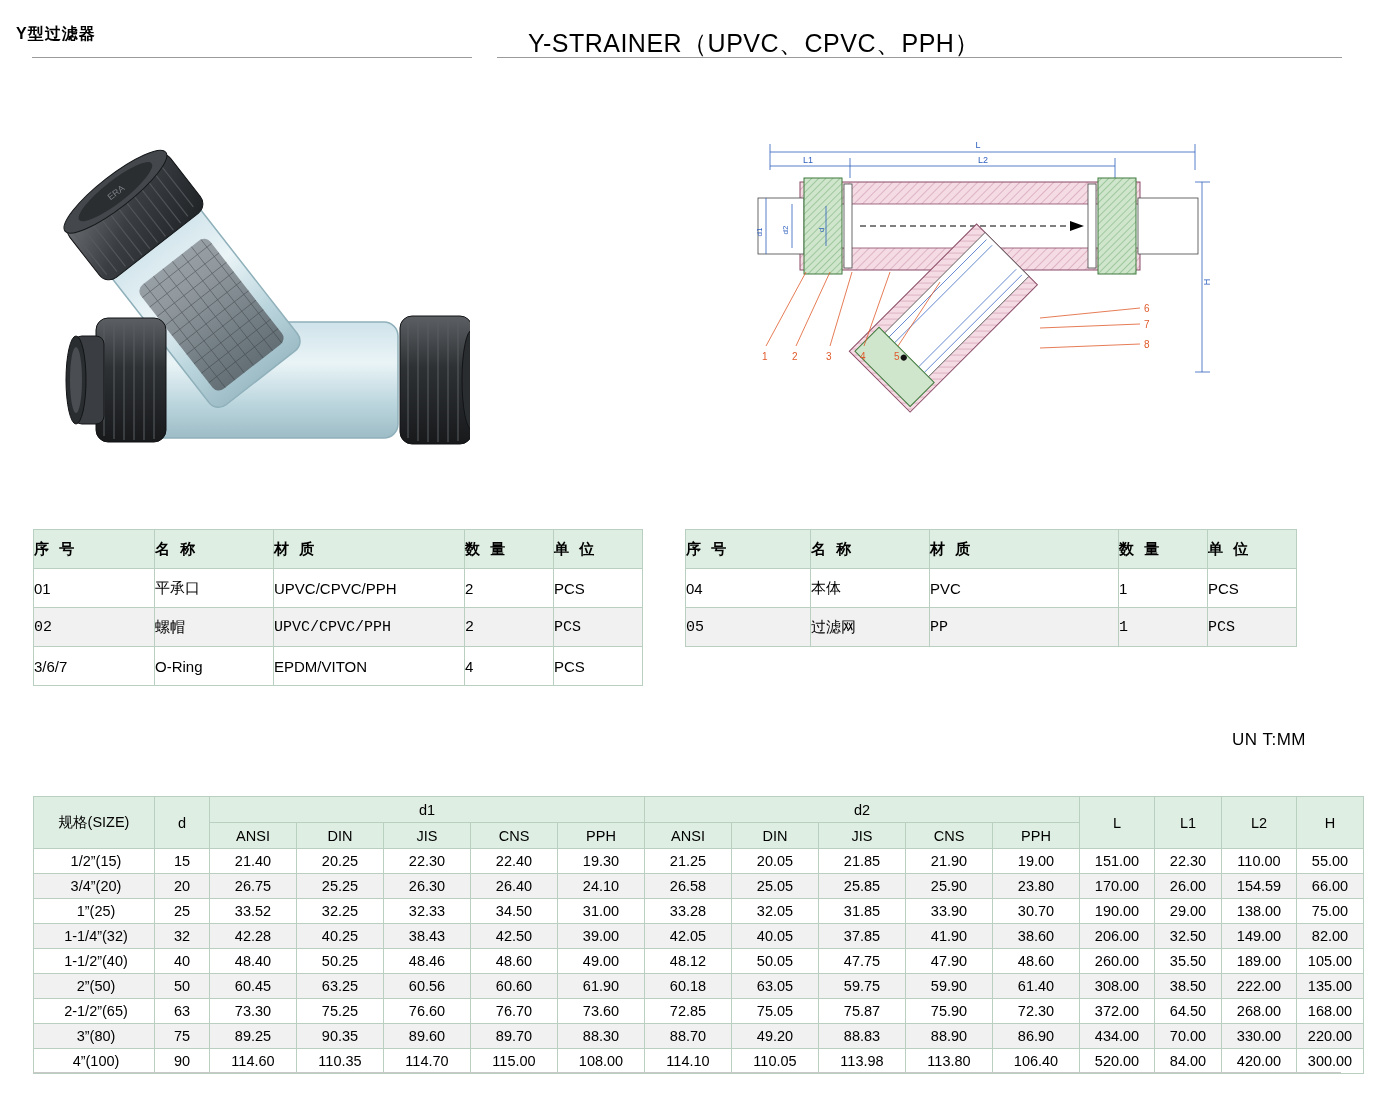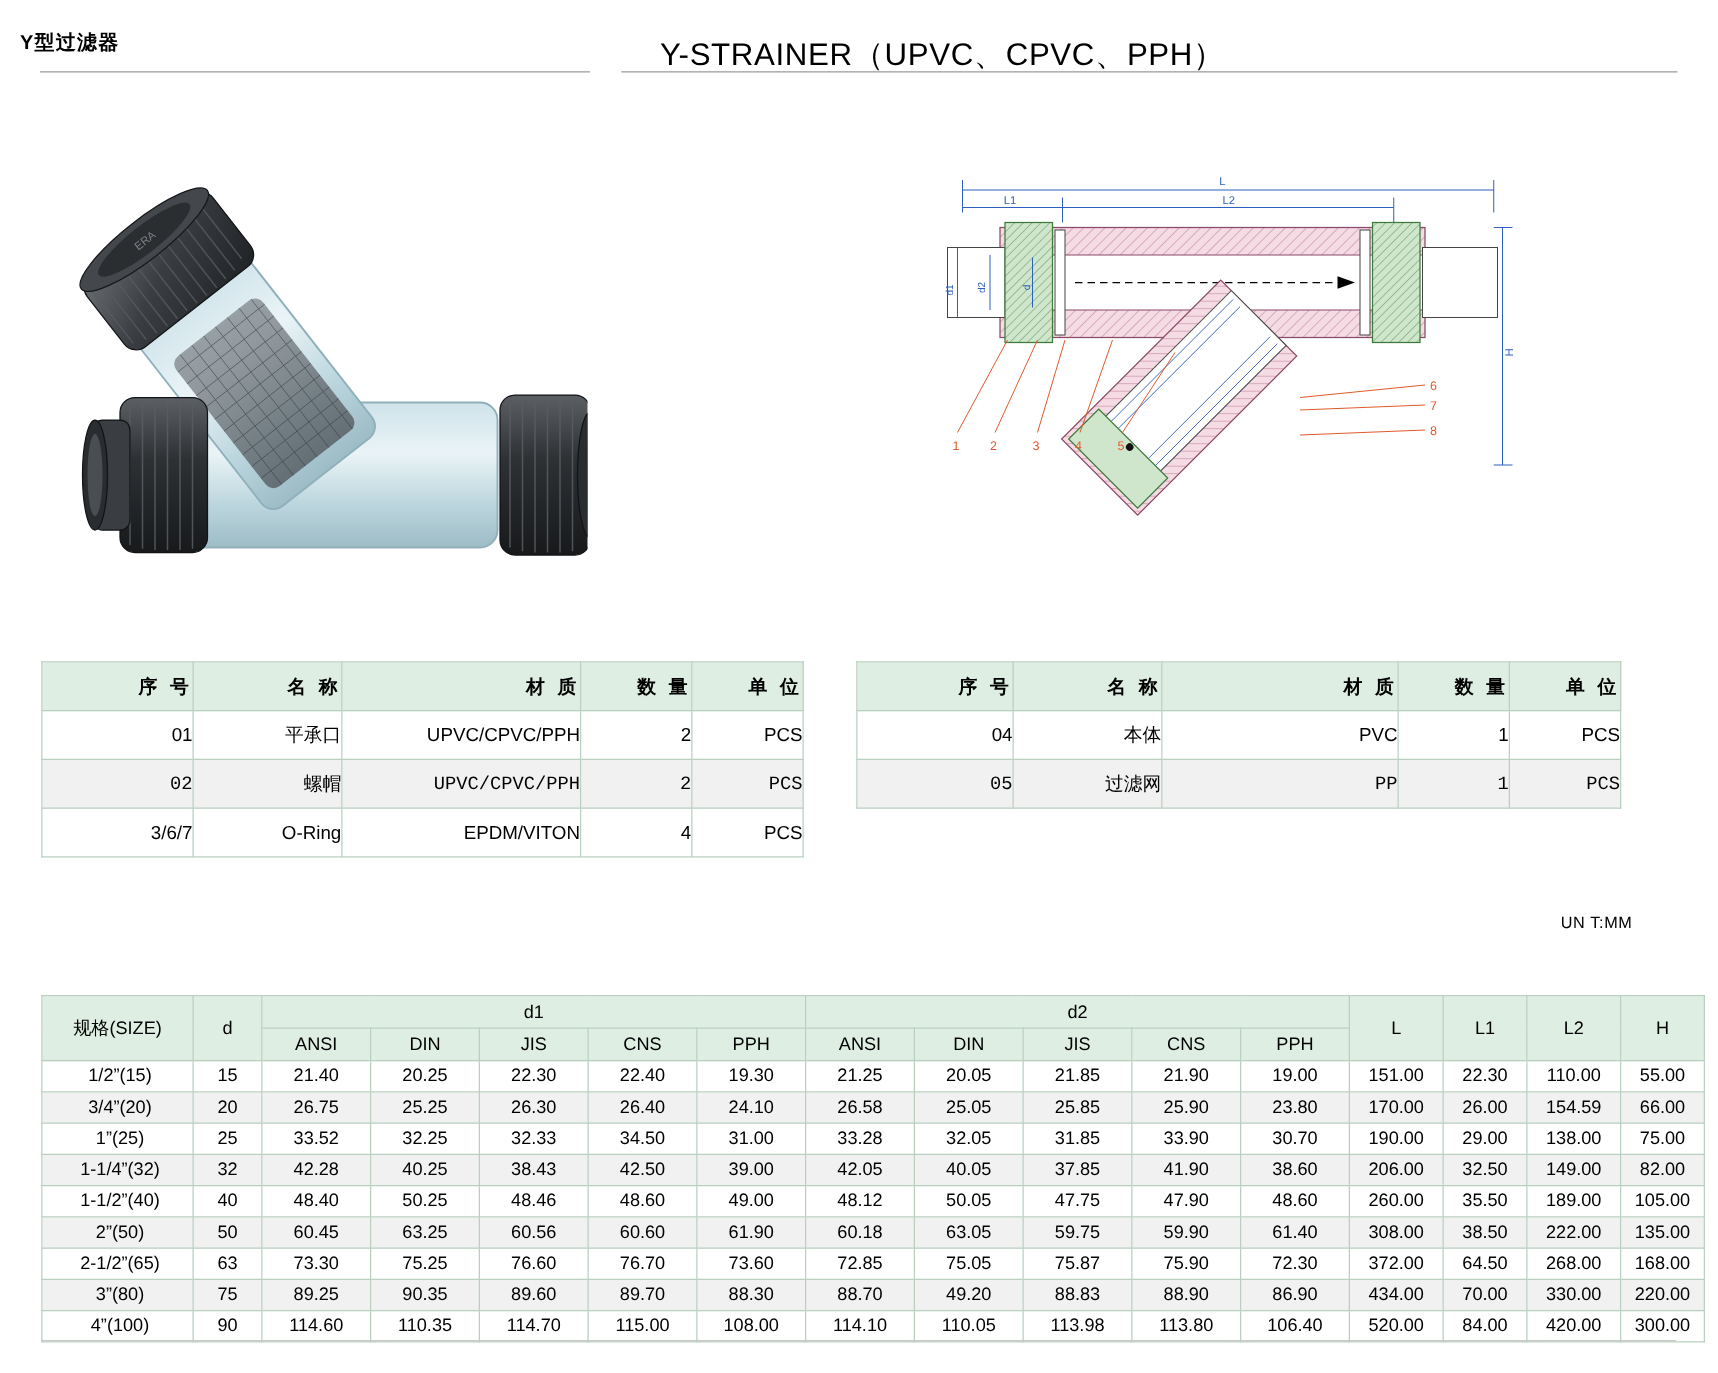--- a/index.html
+++ b/index.html
@@ -82,21 +82,21 @@
   }
 
   
   .parts-table {
     position: absolute;
     border-collapse: collapse;
     font-size: 15px;
   }
   .parts-table td, .parts-table th {
     border: 1px solid #b9cfc0;
-    text-align: right;
+    text-align: left;
     vertical-align: middle;
     padding: 0;
     height: 38px;
     font-weight: normal;
   }
   .parts-table thead td {
     background: #dfeee3;
     font-weight: bold;
     letter-spacing: 3px;
     font-size: 15px;
@@ -105,21 +105,21 @@
     background: #f1f1f1;
     font-family: Liberation Mono, monospace;
   }
   #parts-left { left: 33px; top: 529px; }
   #parts-right { left: 685px; top: 529px; }
 
   .unit-label {
     position: absolute;
     right: 68px;
     top: 730px;
-    font-size: 13px;
+    font-size: 17px;
     letter-spacing: .5px;
   }
 
   
   .size-table {
     position: absolute;
     left: 33px;
     top: 796px;
     border-collapse: collapse;
     font-size: 14.5px;

